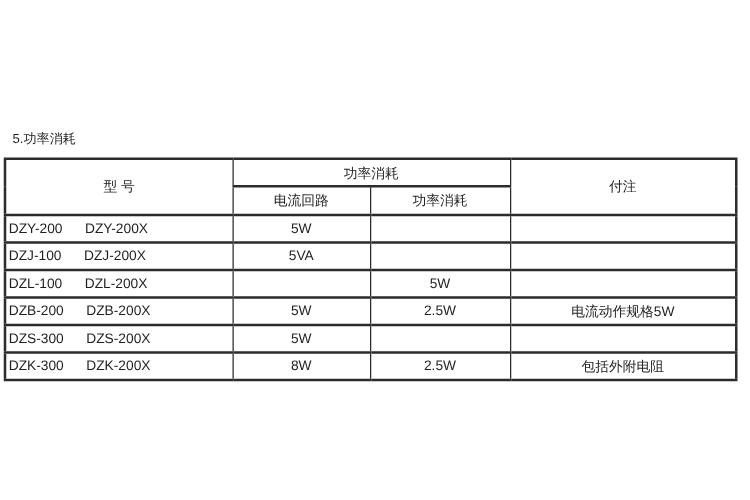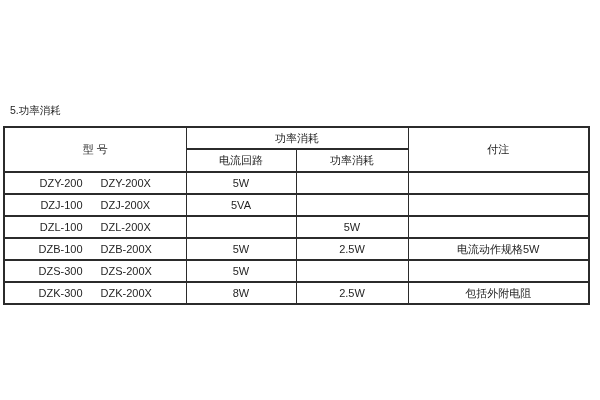--- a/index.html
+++ b/index.html
@@ -46,21 +46,20 @@
     padding: 0 2px;
     overflow: hidden;
     white-space: nowrap;
   }
   table.spec { border: 2px solid #2b2b2b; }
   tr.hdr1 td { height: 22px; }
   tr.hdr2 td { height: 23px; }
   tr.datarow td { height: 22px; }
   .model-cell-inner {
     display: flex;
-    justify-content: center;
     align-items: center;
     gap: 18px;
   }
   .pre-space { white-space: pre; }
 </style>
 </head>
 <body>
 
 <div class="page">
 
@@ -117,21 +116,21 @@
         </div>
       </td>
       <td></td>
       <td>5W</td>
       <td></td>
     </tr>
 
     <tr class="datarow">
       <td>
         <div class="model-cell-inner">
-          <span>DZB-100</span>
+          <span>DZB-200</span>
           <span>DZB-200X</span>
         </div>
       </td>
       <td>5W</td>
       <td>2.5W</td>
       <td>电流动作规格5W</td>
     </tr>
 
     <tr class="datarow">
       <td>

